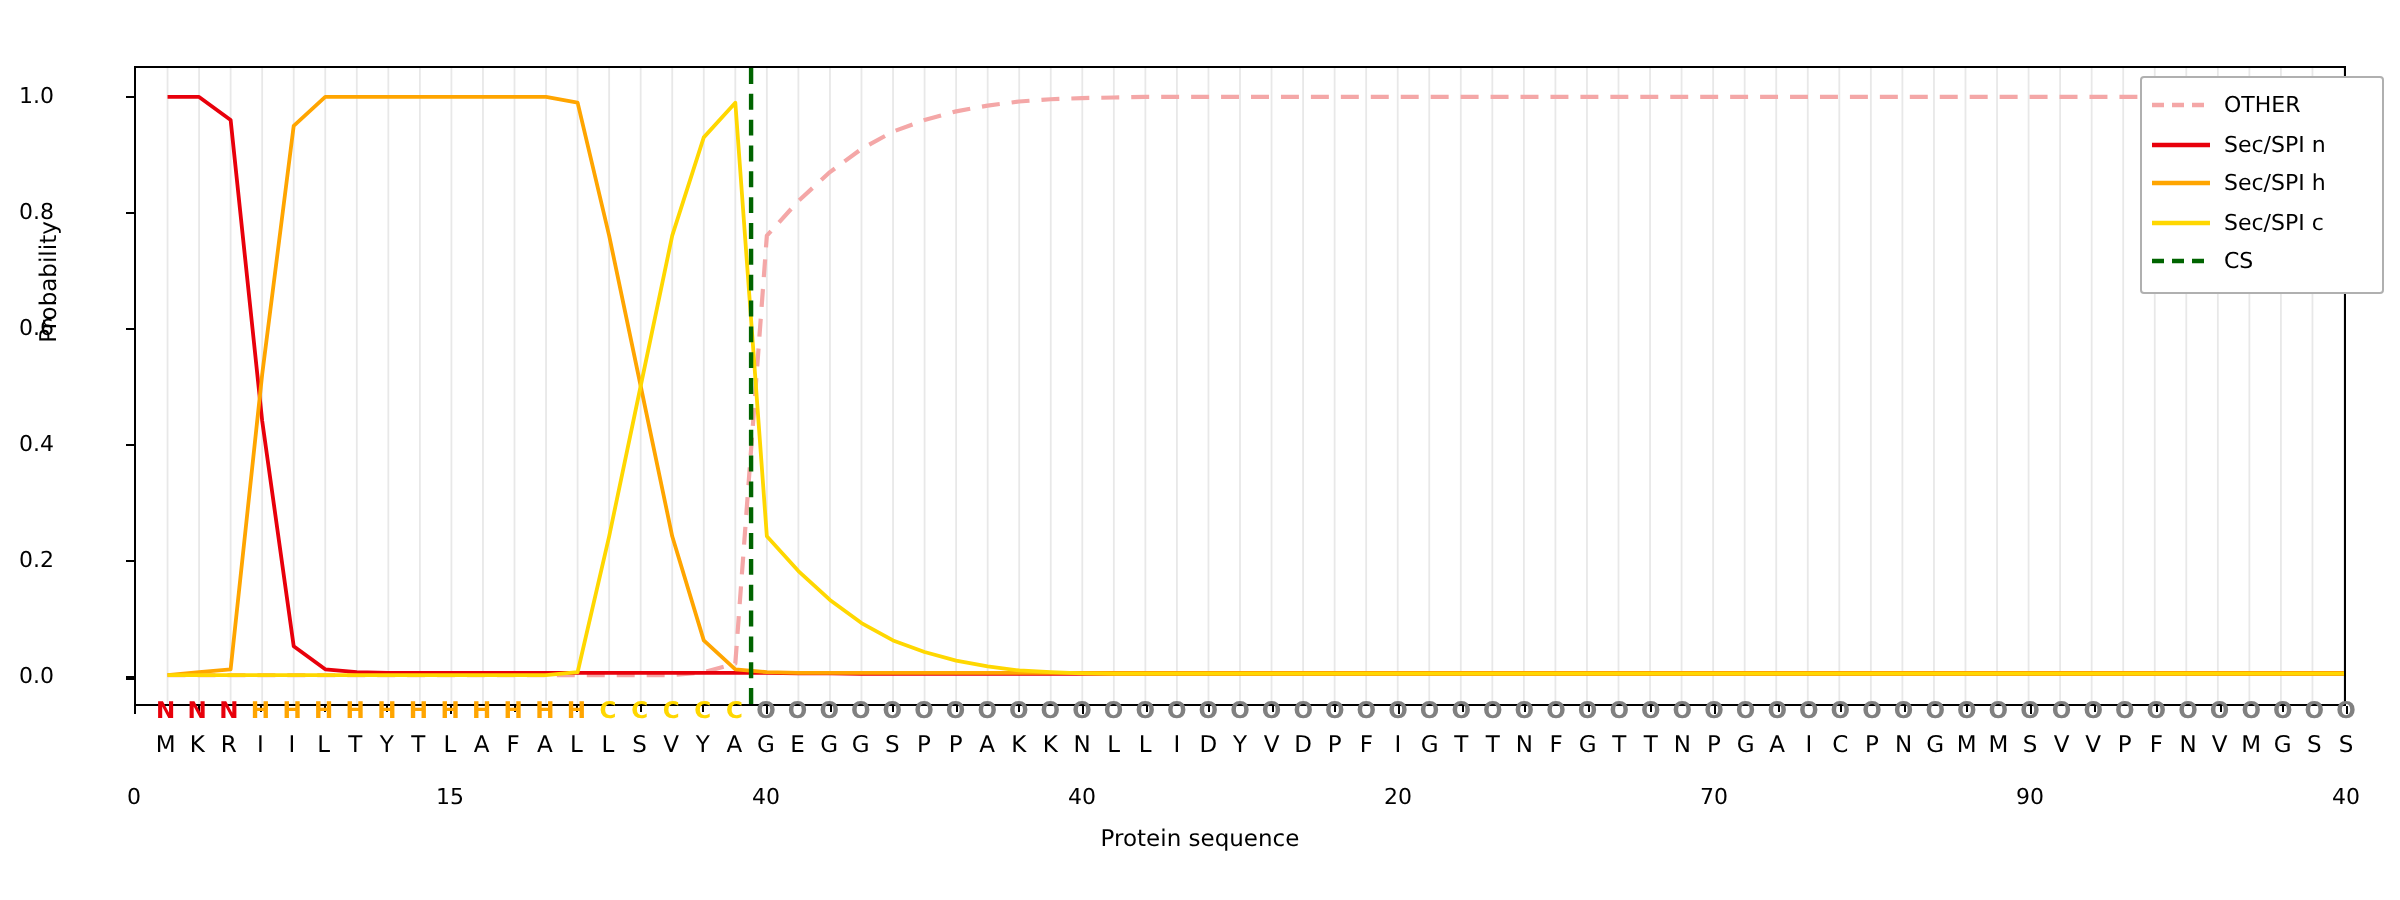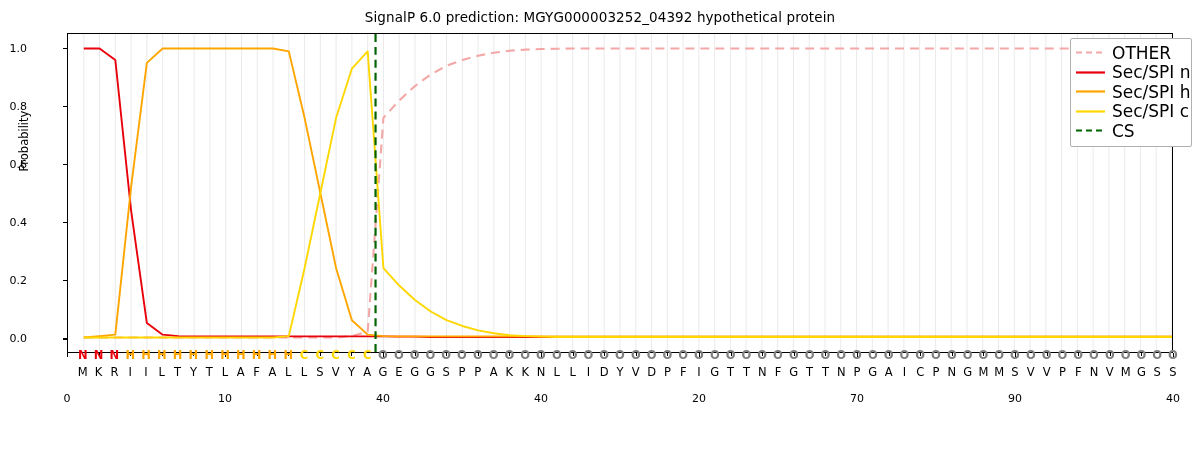--- a/index.html
+++ b/index.html
@@ -57,28 +57,27 @@
 
   
   #legend{
     position:absolute;left:1070px;top:38px;width:122px;
     border:0.9px solid #b0b0b0;border-radius:2px;background:#ffffff;
     padding:4px 5px 5px 5px;box-sizing:border-box;
   }
   .legrow{display:flex;align-items:center;height:19.5px;}
   .legswatch{width:29px;height:11px;margin-right:7px;flex:0 0 29px;position:relative;}
   .legswatch svg{position:absolute;left:0;top:0;}
-  .leglabel{font-size:17px;color:#000;white-space:nowrap;}
+  .leglabel{font-size:11px;color:#000;white-space:nowrap;}
 </style>
 </head>
 <body>
 
 <div id="figure">
 
-  <div id="title">SignalP 6.0 prediction: MGYG000003252_04392 hypothetical protein</div>
 
   <div id="plot">
     <svg id="gridlayer" viewBox="0 0 1106 320" preserveAspectRatio="none">
         <line x1="15.799999999999999" x2="15.799999999999999" y1="0" y2="320"></line>
         <line x1="31.599999999999998" x2="31.599999999999998" y1="0" y2="320"></line>
         <line x1="47.4" x2="47.4" y1="0" y2="320"></line>
         <line x1="63.199999999999996" x2="63.199999999999996" y1="0" y2="320"></line>
         <line x1="79" x2="79" y1="0" y2="320"></line>
         <line x1="94.8" x2="94.8" y1="0" y2="320"></line>
         <line x1="110.60000000000001" x2="110.60000000000001" y1="0" y2="320"></line>
@@ -166,21 +165,21 @@
       <div class="ytick" style="top: 163.909px;">0.6</div>
       <div class="ytickmark" style="top: 163.909px;"></div>
       <div class="ytick" style="top: 105.727px;">0.8</div>
       <div class="ytickmark" style="top: 105.727px;"></div>
       <div class="ytick" style="top: 47.5455px;">1.0</div>
       <div class="ytickmark" style="top: 47.5455px;"></div>
     </div>
   <div id="xticks">
       <div class="xtick" style="left: 67px;">0</div>
       <div class="xtickmark" style="left: 67px;"></div>
-      <div class="xtick" style="left: 225px;">10</div>
+      <div class="xtick" style="left: 225px;">15</div>
       <div class="xtickmark" style="left: 225px;"></div>
       <div class="xtick" style="left: 383px;">40</div>
       <div class="xtickmark" style="left: 383px;"></div>
       <div class="xtick" style="left: 541px;">40</div>
       <div class="xtickmark" style="left: 541px;"></div>
       <div class="xtick" style="left: 699px;">20</div>
       <div class="xtickmark" style="left: 699px;"></div>
       <div class="xtick" style="left: 857px;">70</div>
       <div class="xtickmark" style="left: 857px;"></div>
       <div class="xtick" style="left: 1015px;">90</div>
@@ -209,20 +208,21 @@
       <div class="xminormark" style="left: 825.4px;"></div>
       <div class="xminormark" style="left: 888.6px;"></div>
       <div class="xminormark" style="left: 920.2px;"></div>
       <div class="xminormark" style="left: 951.8px;"></div>
       <div class="xminormark" style="left: 983.4px;"></div>
       <div class="xminormark" style="left: 1046.6px;"></div>
       <div class="xminormark" style="left: 1078.2px;"></div>
       <div class="xminormark" style="left: 1109.8px;"></div>
       <div class="xminormark" style="left: 1141.4px;"></div>
     </div>
+  <div id="xlabel">Protein sequence</div>
 
   <div id="residues">
       <div class="resregion" style="left: 82.8px; color: rgb(232, 0, 11);">N</div>
       <div class="resaa" style="left: 82.8px;">M</div>
       <div class="resregion" style="left: 98.6px; color: rgb(232, 0, 11);">N</div>
       <div class="resaa" style="left: 98.6px;">K</div>
       <div class="resregion" style="left: 114.4px; color: rgb(232, 0, 11);">N</div>
       <div class="resaa" style="left: 114.4px;">R</div>
       <div class="resregion" style="left: 130.2px; color: rgb(255, 165, 0);">H</div>
       <div class="resaa" style="left: 130.2px;">I</div>

